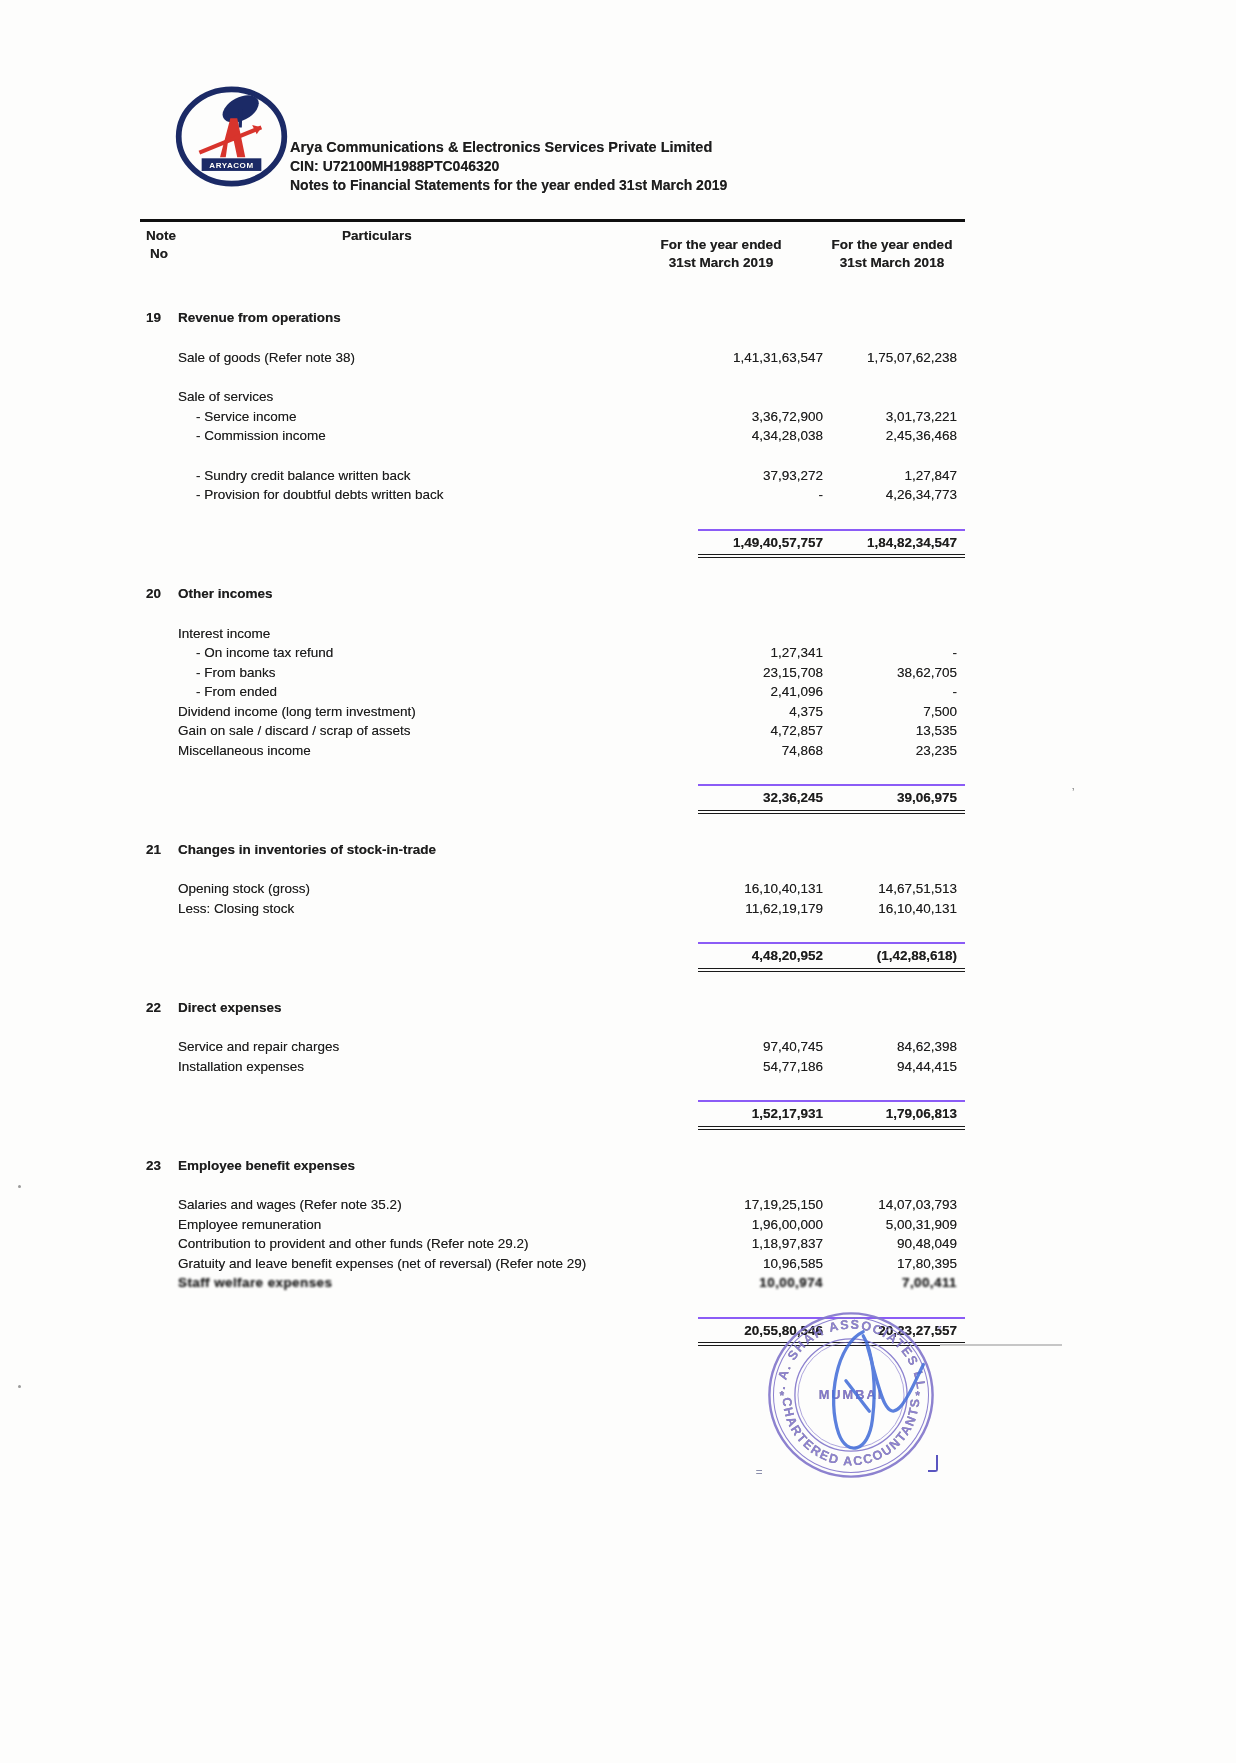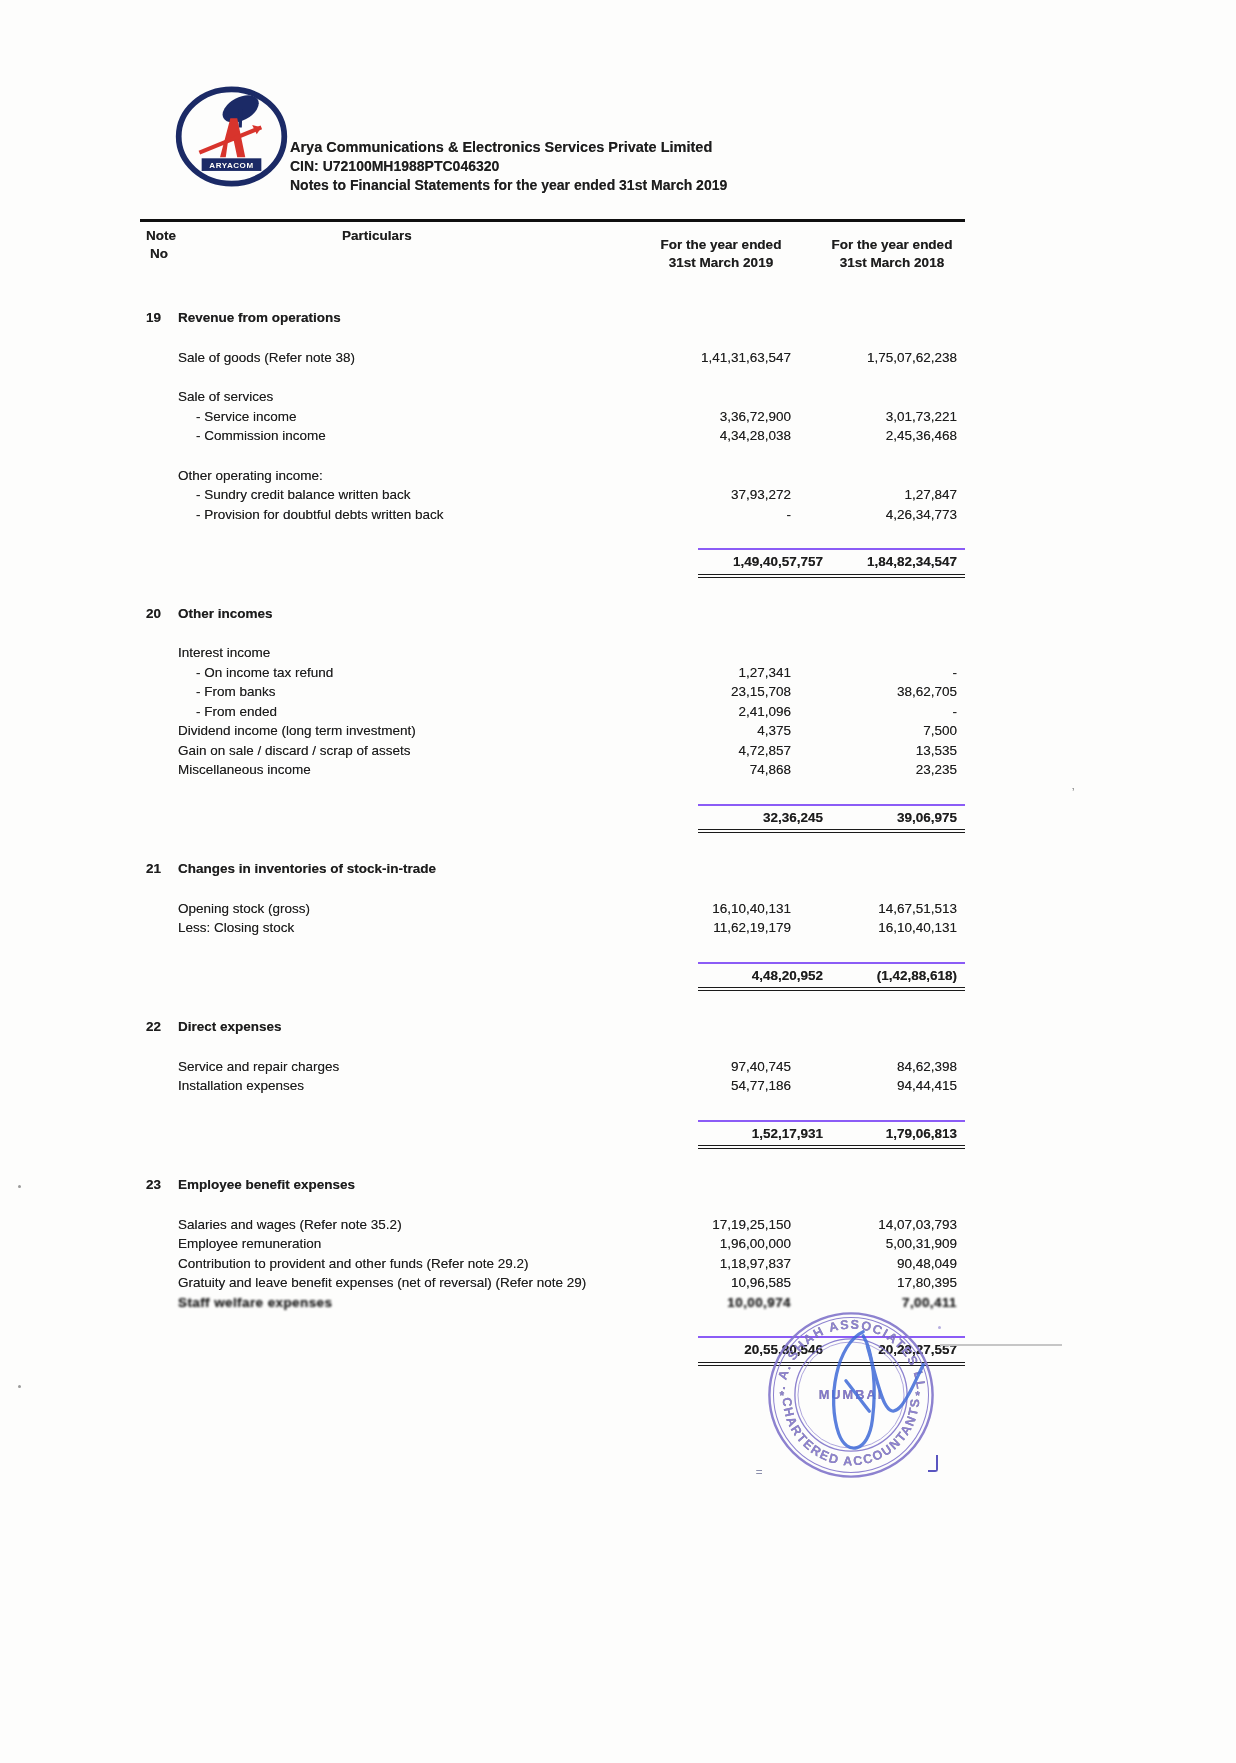--- a/index.html
+++ b/index.html
@@ -23,21 +23,21 @@
   .tbl{position:absolute;left:140px;top:219px;width:825px;border-top:3px solid #101010;}
   .tbl-head{display:flex;padding:5px 8px 0 6px;font-weight:bold;line-height:18px;gap:36px;}
   .th-note{width:45px;}
   .th-part{margin-left:115px;flex:1;}
   .th-year{width:132px;text-align:center;margin-top:9px;}
   .th-year.y2{width:130px;margin-left:4px;}
   .sec{margin-top:26px;}
   .sec.first{margin-top:36px;}
   .sec-head{display:flex;font-weight:bold;line-height:19.5px;}
   .sec-num{width:32px;padding-left:6px;}
-  .row{display:flex;line-height:19.5px;padding-right:8px;gap:32px;}
+  .row{display:flex;line-height:19.5px;padding-right:8px;}
   .row.gap{margin-top:20px;}
   .row .lbl{flex:1;margin-left:38px;}
   .row .lbl.ind{margin-left:56px;}
   .row .v1{width:150px;text-align:right;}
   .row .v2{width:134px;text-align:right;}
   .row.degraded{filter:blur(1.05px);font-weight:600;letter-spacing:.4px;color:#131313;transform:scaleY(.97);}
   .total{margin-left:558px;margin-top:24px;display:flex;padding:2px 8px 2px 0;
          border-top:2px solid #8b5cf6;border-bottom:4px double #1a1a1a;
          font-weight:bold;line-height:19.5px;}
   .total .v1{flex:1;text-align:right;}
@@ -116,21 +116,20 @@
             <span class="lbl ind">- Service income</span>
             <span class="v1">3,36,72,900</span>
             <span class="v2">3,01,73,221</span>
           </div>
           <div class="row">
             <span class="lbl ind">- Commission income</span>
             <span class="v1">4,34,28,038</span>
             <span class="v2">2,45,36,468</span>
           </div>
           <div class="row gap">
-            <span class="lbl">Other operating income:</span>
             <span class="v1"></span>
             <span class="v2"></span>
           </div>
           <div class="row">
             <span class="lbl ind">- Sundry credit balance written back</span>
             <span class="v1">37,93,272</span>
             <span class="v2">1,27,847</span>
           </div>
           <div class="row">
             <span class="lbl ind">- Provision for doubtful debts written back</span>

